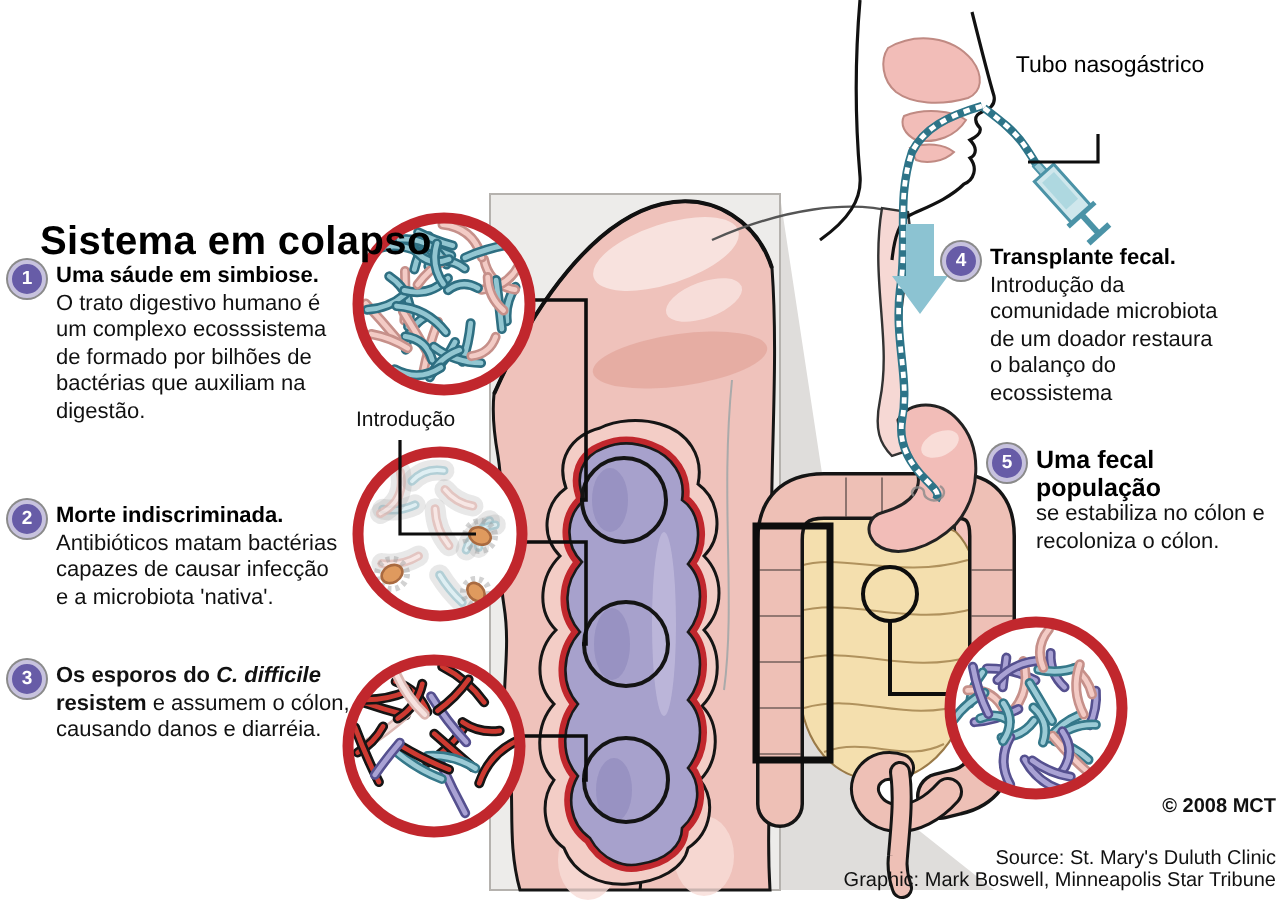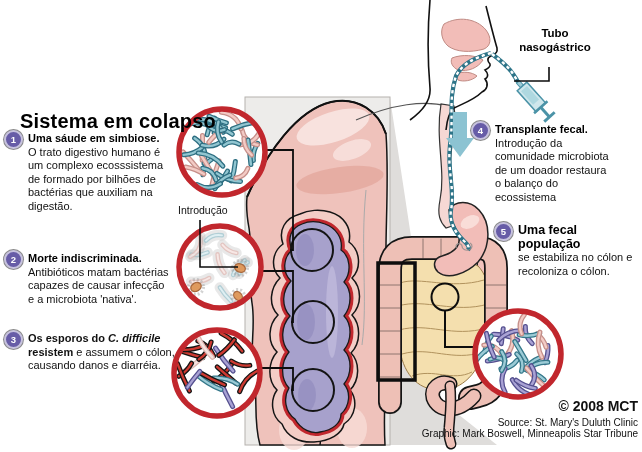--- a/index.html
+++ b/index.html
@@ -20,23 +20,23 @@
   .hd{font-weight:bold;display:block;color:#000}
   #step3 .it{font-style:italic}
   #step1{left:4px;top:132px;width:168px}
   #step2{left:4px;top:252px;width:168px}
   #step3{left:4px;top:332px;width:172px}
   #step4{left:471px;top:123px;width:142px}
   #step5{left:494px;top:224px;width:140px}
   #step5 .hd{font-size:12.5px}
   .antibiotic{position:absolute;left:178px;top:204px;font-size:10.5px;color:#111}
   .tube-label{position:absolute;left:505px;top:26px;width:100px;text-align:center;
-              font-weight:bold;font-size:11.5px;line-height:14px;color:#000}
+              font-weight:normal;font-size:11.5px;line-height:14px;color:#000}
   .credits{position:absolute;right:4px;top:398px;width:220px;text-align:right;color:#111}
-  .credits .c1{font-size:14px;font-weight:bold;margin-bottom:4px}
+  .credits .c1{font-size:10px;font-weight:bold;margin-bottom:16px}
   .credits .c2,.credits .c3{font-size:10px;line-height:10.5px}
 </style>
 </head>
 <body>
 
 <div class="canvas">
 
 <svg class="art" width="642" height="452" viewBox="0 0 642 452" xmlns="http://www.w3.org/2000/svg">
   <defs>
     <clipPath id="clipA">

